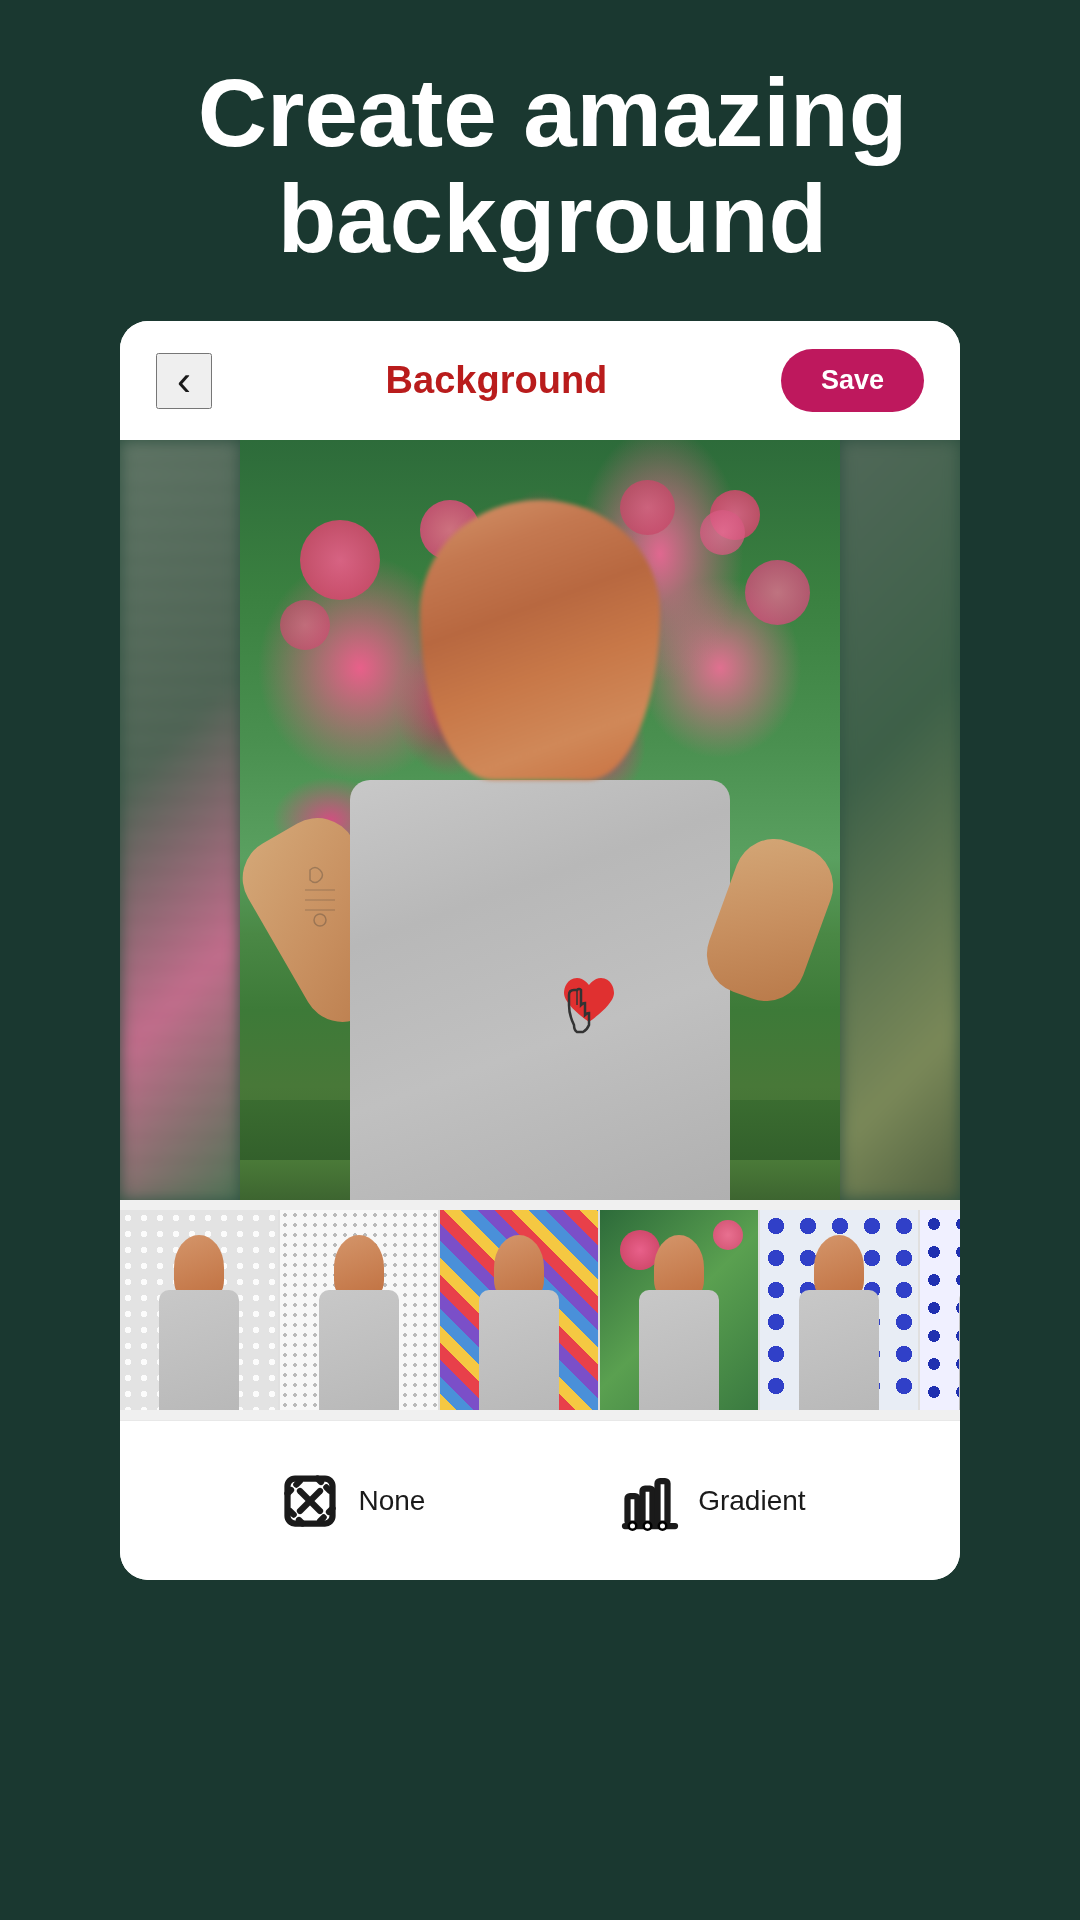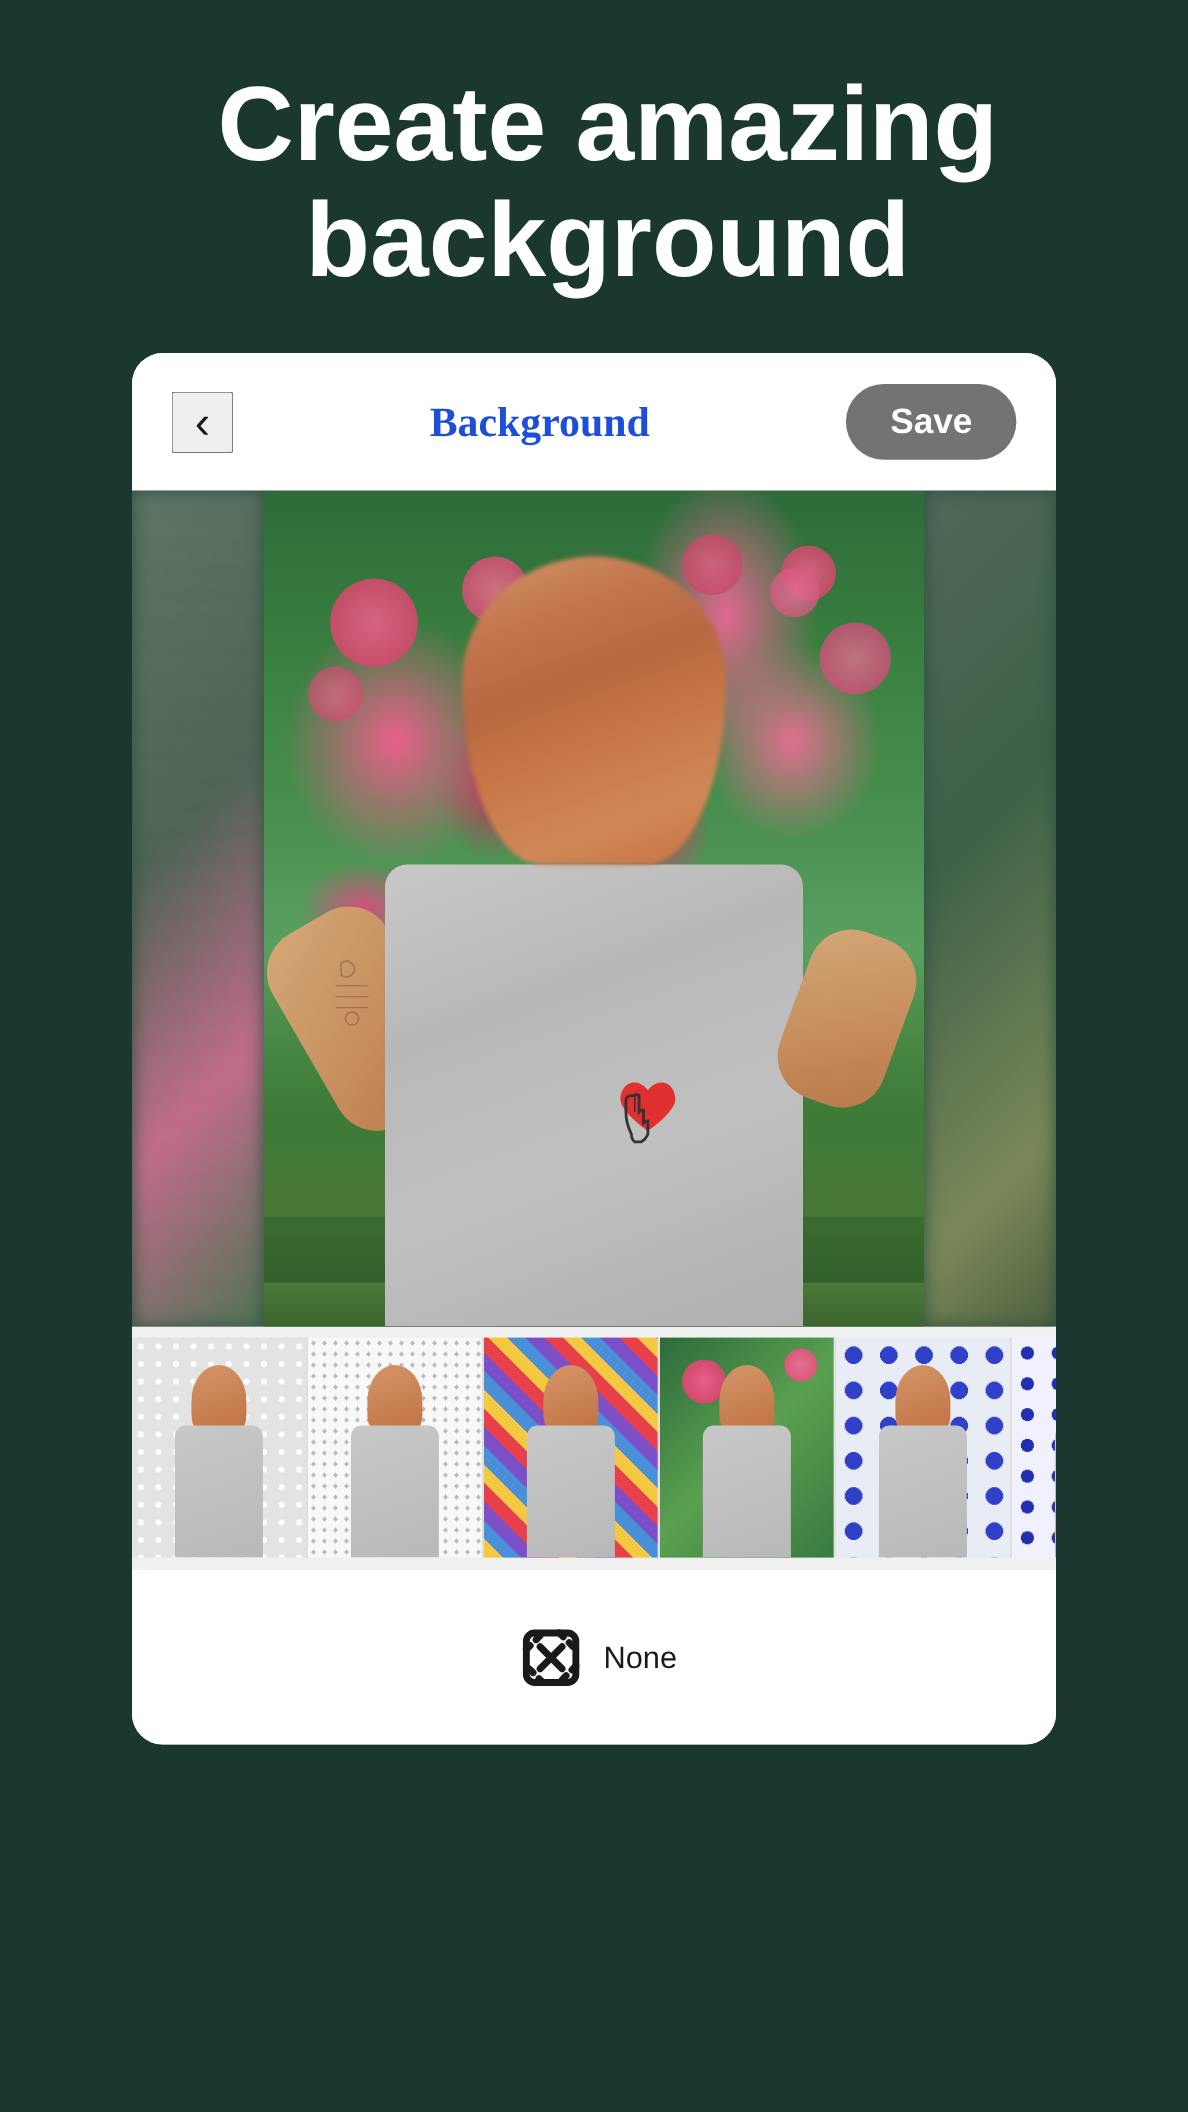--- a/index.html
+++ b/index.html
@@ -55,31 +55,30 @@
     .back-chevron {
       font-size: 42px;
       color: #1a1a1a;
       font-weight: 300;
       line-height: 1;
     }
 
     .header-title {
       font-size: 38px;
       font-weight: 600;
-      color: #1d4ed8;
-      font-family: Liberation Serif, serif;
+      color: #b91c1c;
     }
 
     .save-btn {
-      background: #737373;
+      background: #be185d;
       color: #ffffff;
       border: none;
       border-radius: 50px;
       padding: 16px 40px;
-      font-size: 32px;
+      font-size: 27px;
       font-weight: 600;
       cursor: pointer;
     }
 
     
     .canvas-area {
       width: 840px;
       height: 760px;
       position: relative;
       overflow: hidden;
@@ -496,16 +495,33 @@
           <rect x="3" y="3" width="18" height="18" rx="3" ry="3"></rect>
           <line x1="8" y1="8" x2="16" y2="16"></line>
           <line x1="16" y1="8" x2="8" y2="16"></line>
           <path d="M3 9 L9 3 M15 3 L21 9 M21 15 L15 21 M9 21 L3 15" stroke-dasharray="2 3"></path>
         </svg>
       </div>
       <span class="tool-label">None</span>
     </div>
 
 
+    <div class="tool-item">
+      <div class="tool-icon">
+        <svg viewBox="0 0 24 24" xmlns="http://www.w3.org/2000/svg">
+
+          <rect x="3" y="10" width="4" height="11" rx="1"></rect>
+          <rect x="9" y="7" width="4" height="14" rx="1"></rect>
+          <rect x="15" y="4" width="4" height="17" rx="1"></rect>
+
+          <line x1="2" y1="22" x2="22" y2="22"></line>
+
+          <circle cx="5" cy="22" r="1.5" fill="white" stroke="black" stroke-width="1"></circle>
+          <circle cx="11" cy="22" r="1.5" fill="white" stroke="black" stroke-width="1"></circle>
+          <circle cx="17" cy="22" r="1.5" fill="white" stroke="black" stroke-width="1"></circle>
+        </svg>
+      </div>
+      <span class="tool-label">Gradient</span>
+    </div>
 
   </div>
 
 </div>
 
 </body></html>

